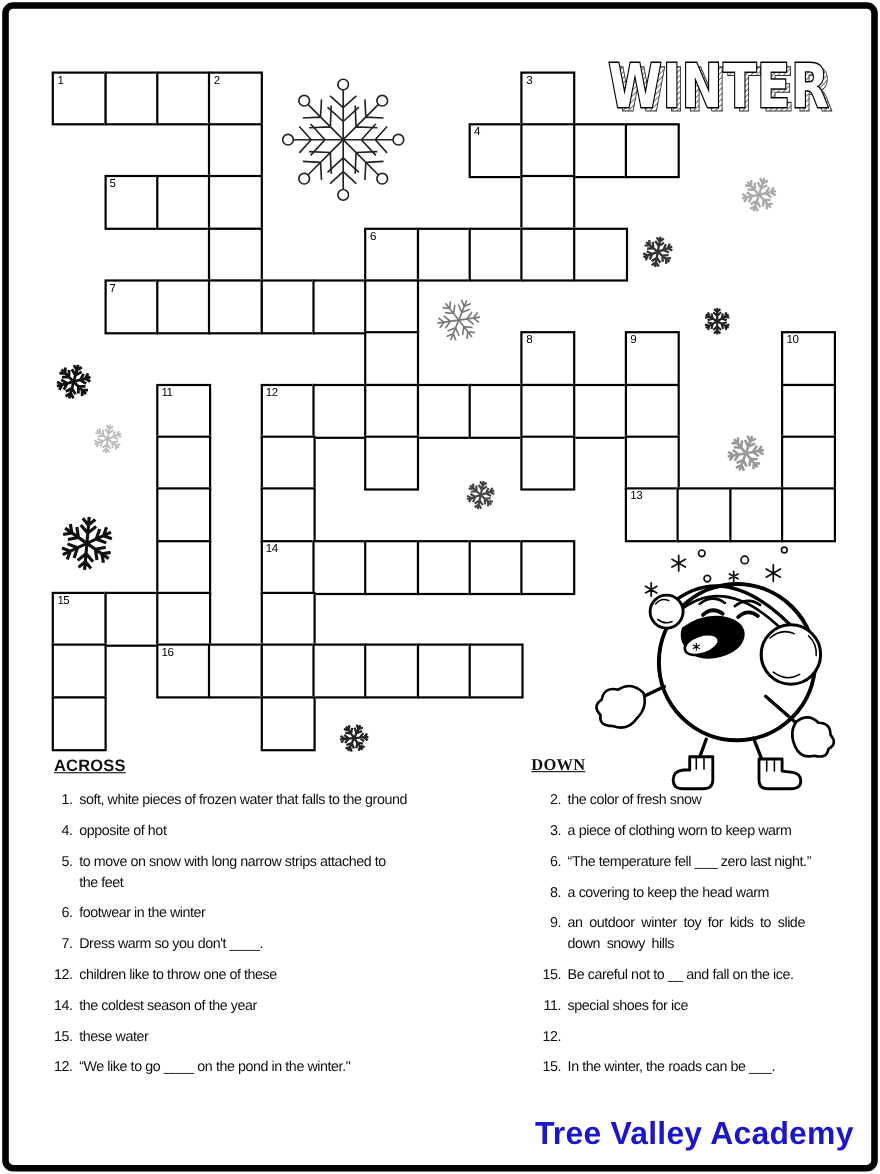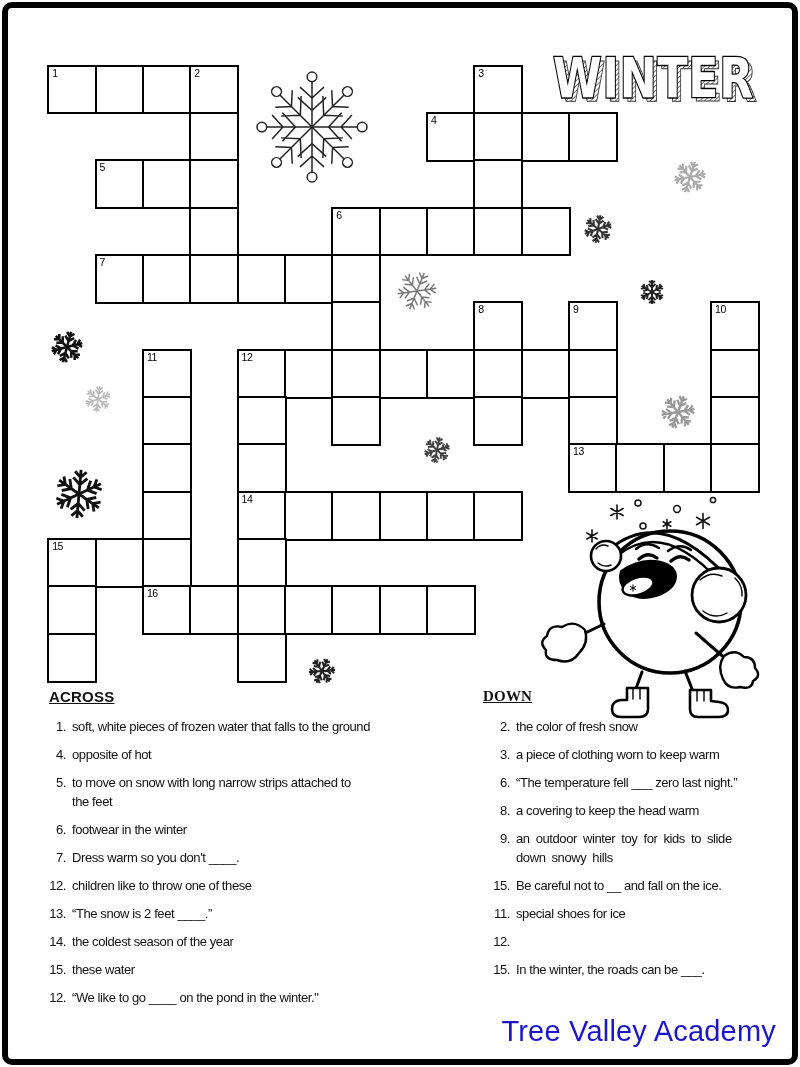--- a/index.html
+++ b/index.html
@@ -33,21 +33,21 @@
   #across .clue-header{margin-left:8px;}
   #down .clue-header{margin-left:1px;font-family:Liberation Serif, serif;}
   .clue{display:flex;margin-bottom:9px;font-size:13px;line-height:19px;letter-spacing:-0.4px;}
   .clue .cnum{flex:0 0 25px;text-align:right;margin-right:6px;}
   #down .clue .cnum{flex-basis:28px;}
   .clue .ctext{white-space:pre-line;}
   #across .ctext{max-width:375px;}
   #down .ctext{max-width:270px;}
   .justify{word-spacing:2.8px;}
   
-  #footer{position:absolute;right:24px;top:1015px;font-size:29px;font-weight:normal;
+  #footer{position:absolute;right:24px;top:1015px;font-size:29px;font-weight:bold;
     color:#1b15cb;letter-spacing:.2px;text-align:right;}
 </style>
 </head>
 <body>
 
 <svg width="0" height="0" style="position:absolute" aria-hidden="true">
   <defs>
     <g id="flk-arm">
         <path d="M0,0 L0,-9.3 M0,-3.6 L-2.7,-6.2 M0,-3.6 L2.7,-6.2 M0,-6.4 L-2.2,-8.6 M0,-6.4 L2.2,-8.6" fill="none"></path>
       </g>
@@ -323,24 +323,20 @@
       </div>
       <div class="clue">
         <span class="cnum">7.</span>
         <span class="ctext">Dress warm so you don't ____.</span>
       </div>
       <div class="clue">
         <span class="cnum">12.</span>
         <span class="ctext">children like to throw one of these</span>
       </div>
       <div class="clue">
-        <span class="cnum">13.</span>
-        <span class="ctext">“The snow is 2 feet ____.”</span>
-      </div>
-      <div class="clue">
         <span class="cnum">14.</span>
         <span class="ctext">the coldest season of the year</span>
       </div>
       <div class="clue">
         <span class="cnum">15.</span>
         <span class="ctext">these water</span>
       </div>
       <div class="clue">
         <span class="cnum">12.</span>
         <span class="ctext">“We like to go ____ on the pond in the winter."</span>

